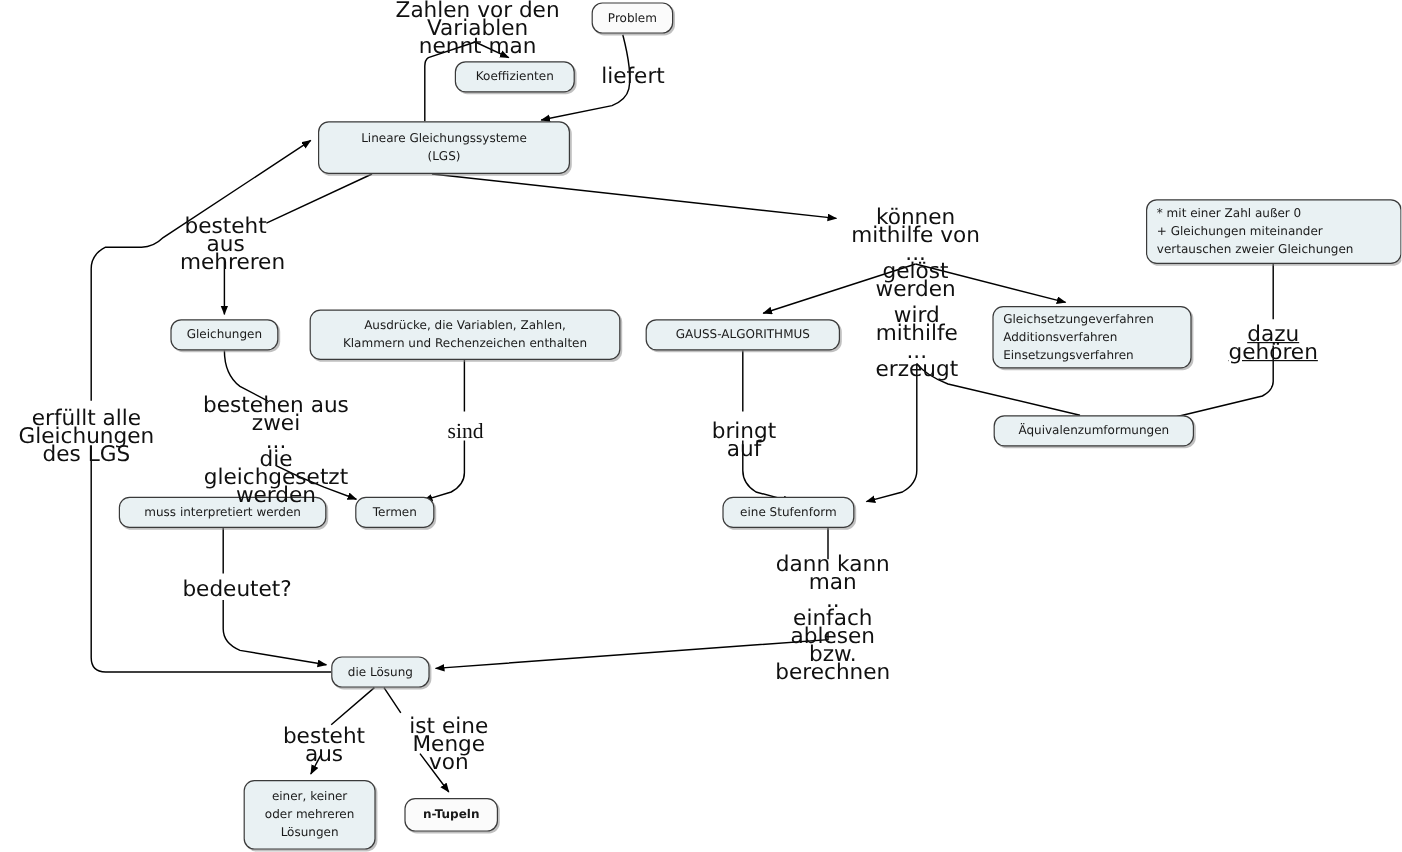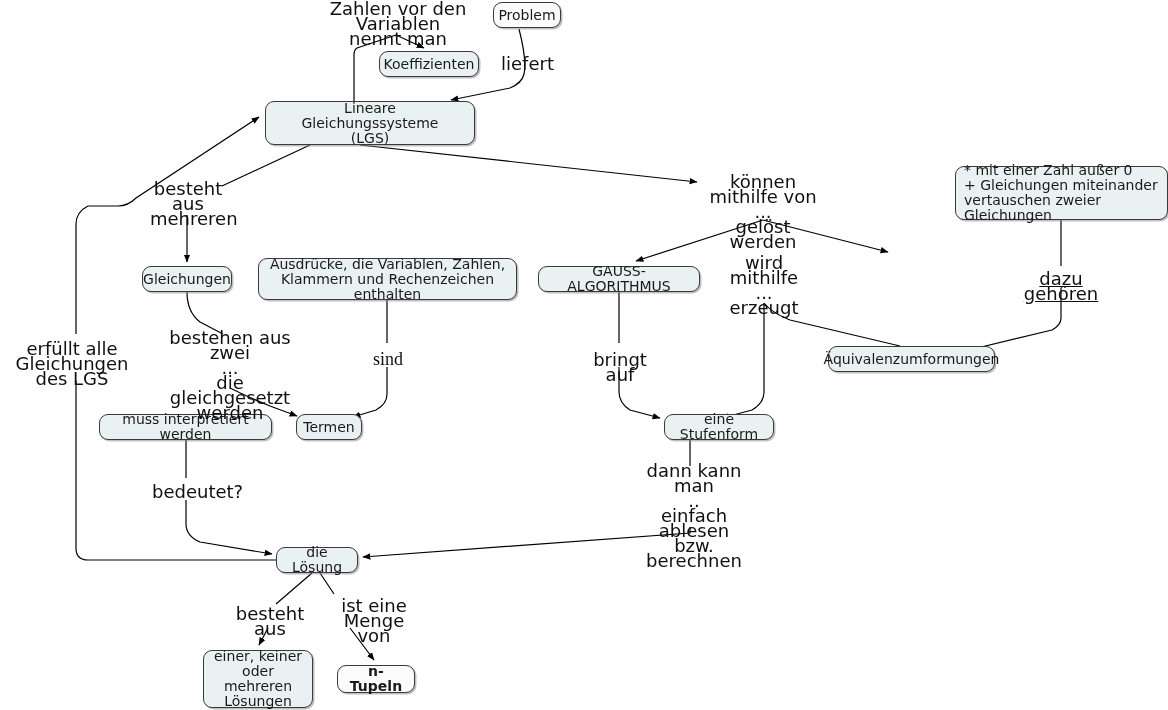--- a/index.html
+++ b/index.html
@@ -25,21 +25,21 @@
     height: 710px;
     pointer-events: none;
   }
   .node {
     position: absolute;
     box-sizing: border-box;
     border: 1px solid #3a3a3a;
     border-radius: 9px;
     background: #e9f1f3;
     color: #1a1a1a;
-    font-size: 14px;
+    font-size: 10px;
     line-height: 15px;
     text-align: center;
     display: flex;
     align-items: center;
     justify-content: center;
     padding: 3px 8px;
     box-shadow: 1.5px 1.5px 0 0 rgba(140,140,140,0.55);
     white-space: pre-line;
   }
   .node.white {
@@ -131,28 +131,31 @@
 + Gleichungen miteinander
 vertauschen zweier Gleichungen</div>
 
   <div class="node" style="left:142px; top:266px; width:90px; height:26px;">Gleichungen</div>
 
   <div class="node" style="left:258px; top:258px; width:259px; height:42px;">Ausdrücke, die Variablen, Zahlen,
 Klammern und Rechenzeichen enthalten</div>
 
   <div class="node" style="left:538px; top:266px; width:162px; height:26px;">GAUSS-ALGORITHMUS</div>
 
+  <div class="node left" style="left:827px; top:255px; width:166px; height:52px;">Gleichsetzungeverfahren
+Additionsverfahren
+Einsetzungsverfahren</div>
 
   <div class="node" style="left:828px; top:346px; width:167px; height:26px;">Äquivalenzumformungen</div>
 
   <div class="node" style="left:99px; top:414px; width:173px; height:26px;">muss interpretiert werden</div>
 
   <div class="node" style="left:296px; top:414px; width:66px; height:26px;">Termen</div>
 
-  <div class="node" style="left:664px; top:414px; width:110px; height:26px;">eine Stufenform</div>
+  <div class="node" style="left:602px; top:414px; width:110px; height:26px;">eine Stufenform</div>
 
   <div class="node" style="left:276px; top:547px; width:82px; height:26px;">die Lösung</div>
 
   <div class="node" style="left:203px; top:650px; width:110px; height:58px;">einer, keiner
 oder mehreren
 Lösungen</div>
 
   <div class="node white bold" style="left:337px; top:665px; width:78px; height:28px;">n-Tupeln</div>
 
   <div class="edge-label" style="left:318px; top:1px; width:160px;">Zahlen vor den Variablen

